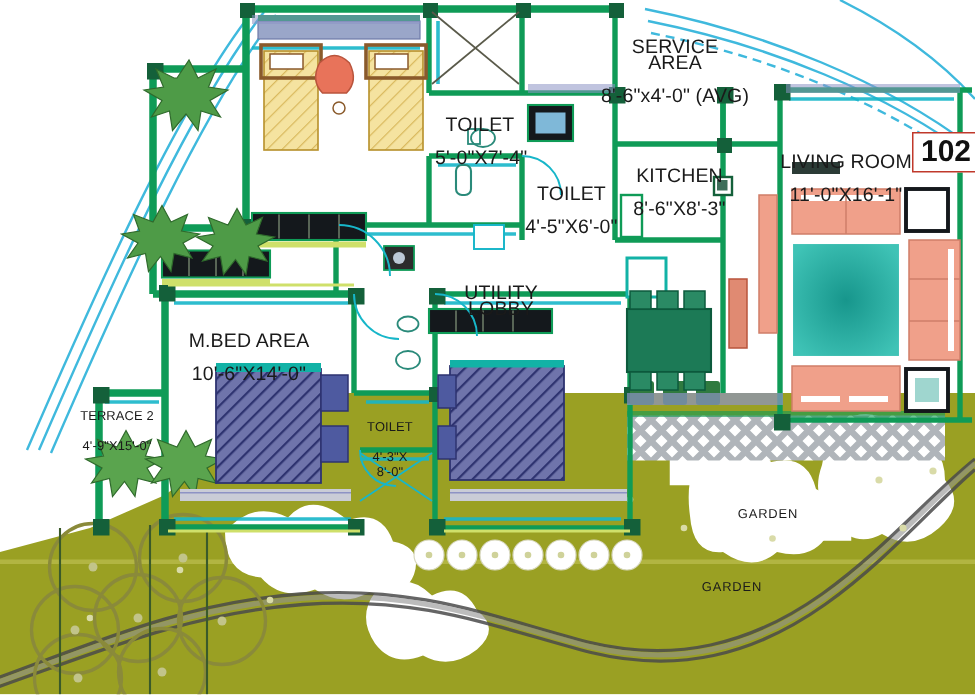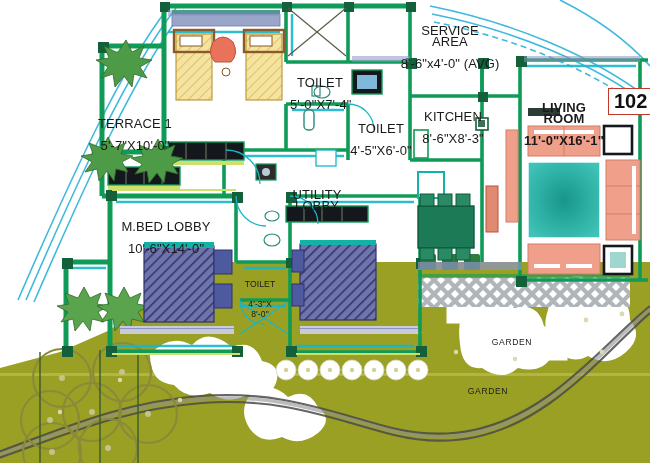--- a/index.html
+++ b/index.html
@@ -440,24 +440,20 @@
     </g>
 
     <g stroke="#cfe06a" stroke-width="2" fill="none">
       <path d="M112 190 L236 190"></path>
       <path d="M112 354 L240 354"></path>
       <path d="M296 354 L420 354"></path>
     </g>
 
   </svg>
 
-  <div class="lbl" style="left:92px;top:107px;width:86px;">
-    <span>TERRACE 1</span><br>
-    <span>5'-7"X10'-0"</span>
-  </div>
 
 
   <div class="lbl" style="left:290px;top:66px;width:60px;">
     <span>TOILET</span><br>
     <span>5'-0"X7'-4"</span>
   </div>
 
   <div class="lbl" style="left:350px;top:112px;width:62px;">
     <span>TOILET</span><br>
     <span>4'-5"X6'-0"</span>
@@ -467,35 +463,39 @@
     <span>SERVICE
 AREA</span><br>
     <span>8'-6"x4'-0" (AVG)</span>
   </div>
 
   <div class="lbl" style="left:418px;top:100px;width:70px;">
     <span>KITCHEN</span><br>
     <span>8'-6"X8'-3"</span>
   </div>
 
-  <div class="lbl" style="left:520px;top:91px;width:88px;font-weight:bold;">
+  <div class="lbl" style="left:520px;top:91px;width:88px;">
     <span>LIVING ROOM</span><br>
     <span>11'-0"X16'-1"</span>
   </div>
 
 
-  <div class="lbl" style="left:269px;top:178px;width:96px;">
+  <div class="lbl" style="left:286px;top:178px;width:96px;">
     <span>UTILITY LOBBY</span>
   </div>
 
   <div class="lbl" style="left:120px;top:210px;width:92px;">
-    <span>M.BED LOBBY</span><br>
+    <span>M.BED AREA</span><br>
     <span>10'-6"X14'-0"</span>
   </div>
 
+  <div class="lbl sm" style="left:38px;top:262px;width:80px;">
+    <span>TERRACE 2</span><br>
+    <span>4'-9"X15'-0"</span>
+  </div>
 
   <div class="lbl sm" style="left:235px;top:269px;width:50px;">
     <span>TOILET</span><br>
     <span>4'-3"X
 8'-0"</span>
   </div>
 
 
   <div class="lbl garden" style="left:482px;top:326px;width:60px;">
     <span>GARDEN</span>

